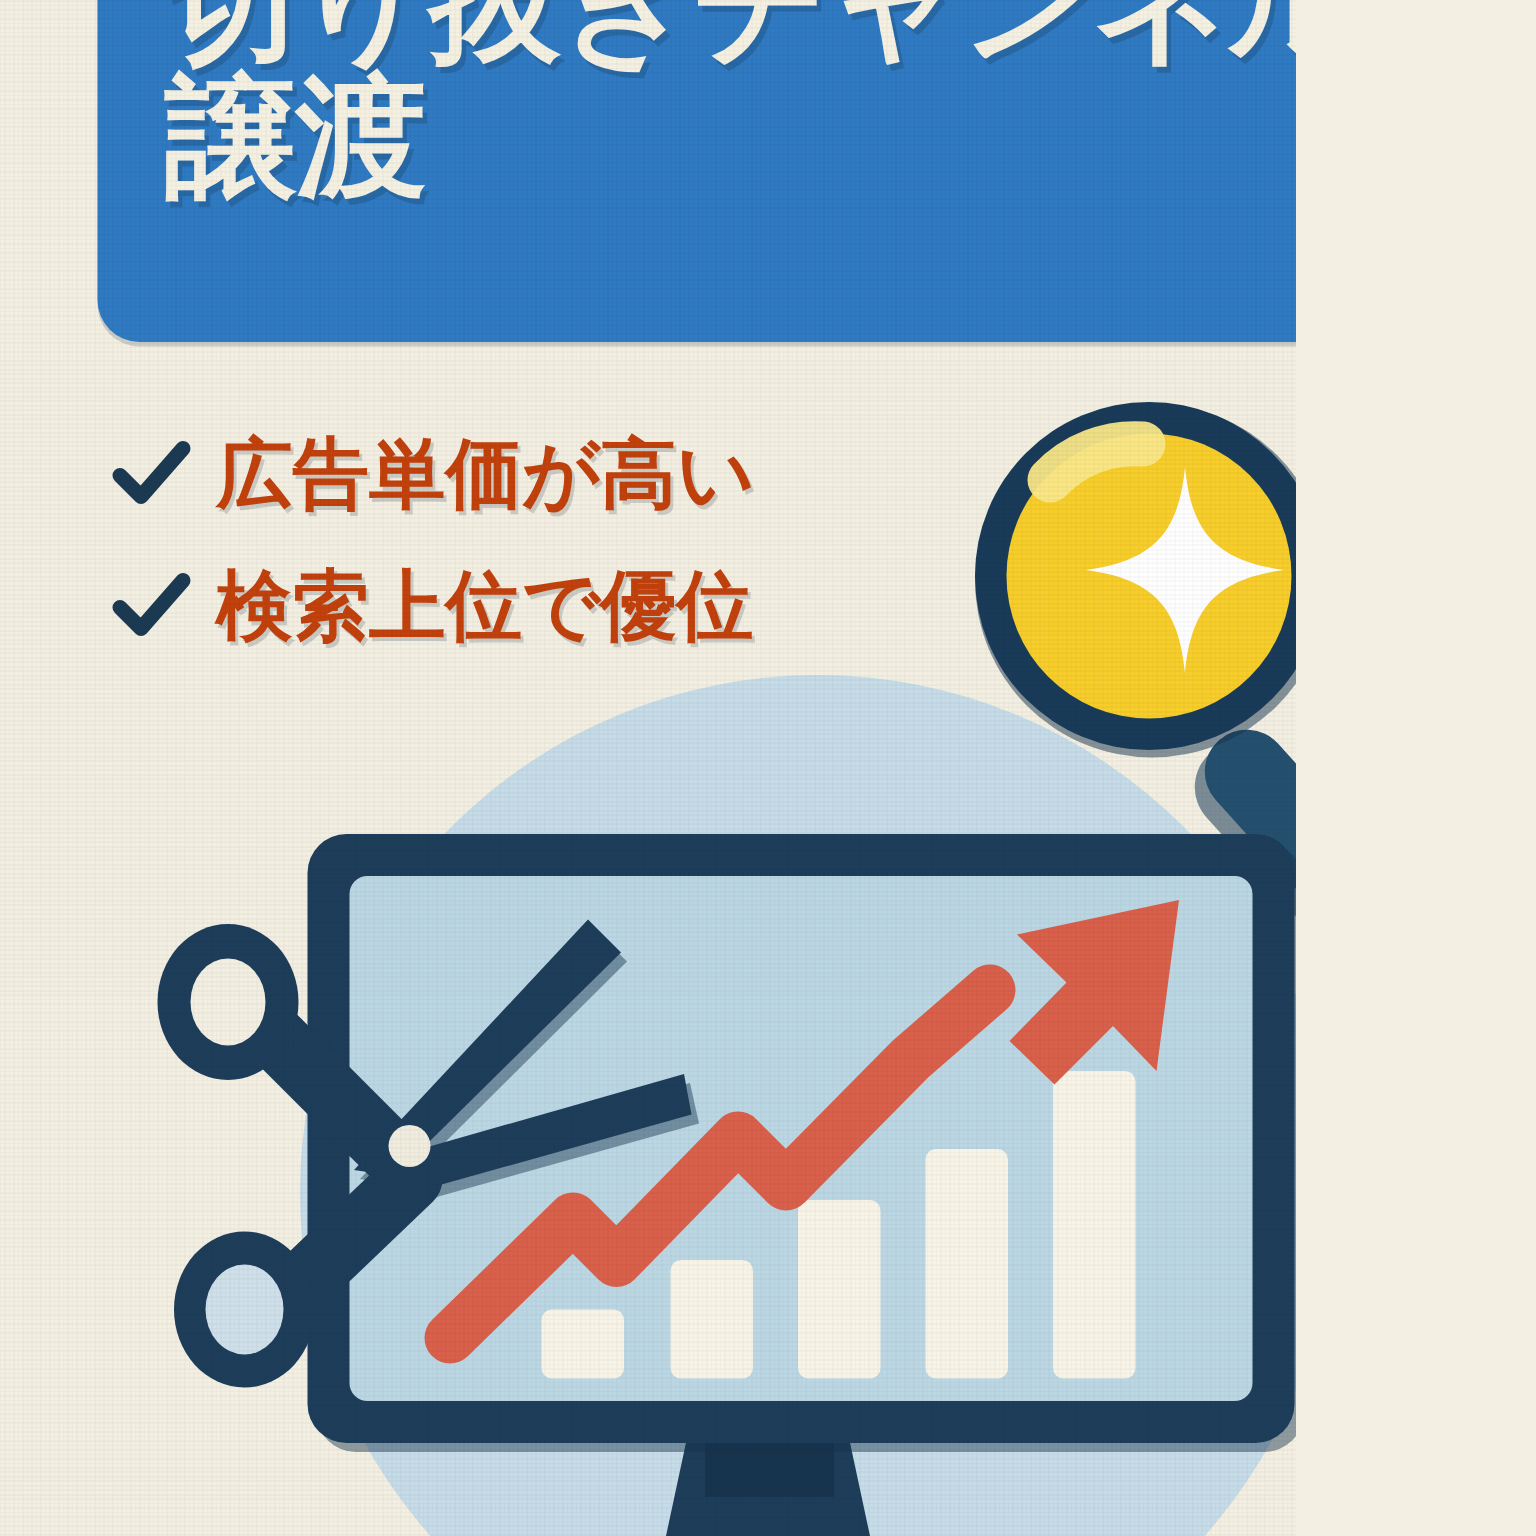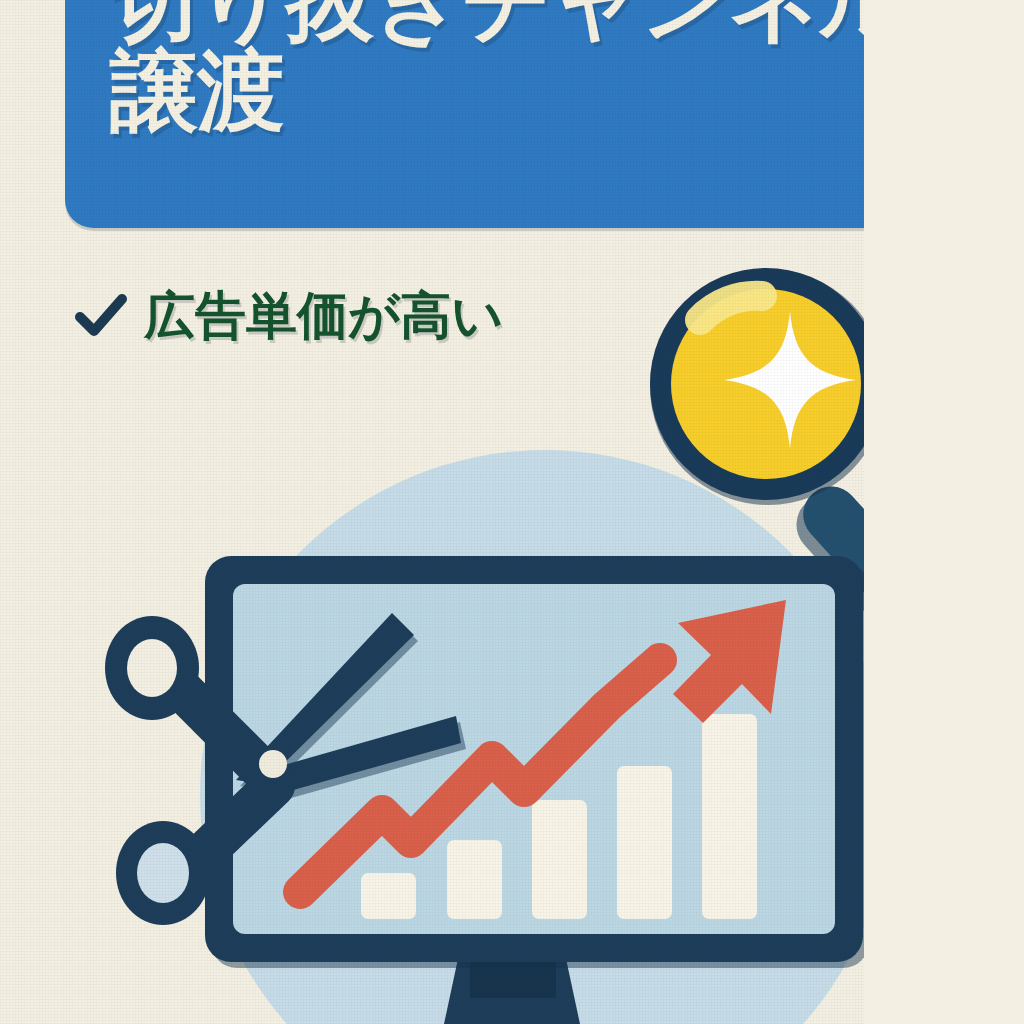--- a/index.html
+++ b/index.html
@@ -53,21 +53,21 @@
     align-items: center;
     height: 88px;
   }
   .check-icon {
     width: 58px;
     height: 58px;
     flex: 0 0 58px;
     margin-right: 14px;
   }
   .bullet-label {
-    color: #14532d;
+    color: #c2410c;
     font-size: 51px;
     font-weight: 700;
     letter-spacing: 0px;
     text-shadow: 2px 3px 0 rgba(18,40,62,0.18);
     white-space: nowrap;
   }
 
   
   .art {
     position: absolute;
@@ -180,17 +180,23 @@
   <div class="bullets">
 
     <div class="bullet-row">
       <svg class="check-icon" viewBox="0 0 58 58">
         <path d="M 8 30 L 22 44 L 50 12" stroke="#1B3A52" stroke-width="10" fill="none" stroke-linecap="round" stroke-linejoin="round"></path>
       </svg>
       <span class="bullet-label">広告単価が高い</span>
     </div>
 
 
+    <div class="bullet-row">
+      <svg class="check-icon" viewBox="0 0 58 58">
+        <path d="M 8 30 L 22 44 L 50 12" stroke="#1B3A52" stroke-width="10" fill="none" stroke-linecap="round" stroke-linejoin="round"></path>
+      </svg>
+      <span class="bullet-label">検索上位で優位</span>
+    </div>
 
   </div>
 
   <div class="grain"></div>
 </div>
 
 </body></html>

